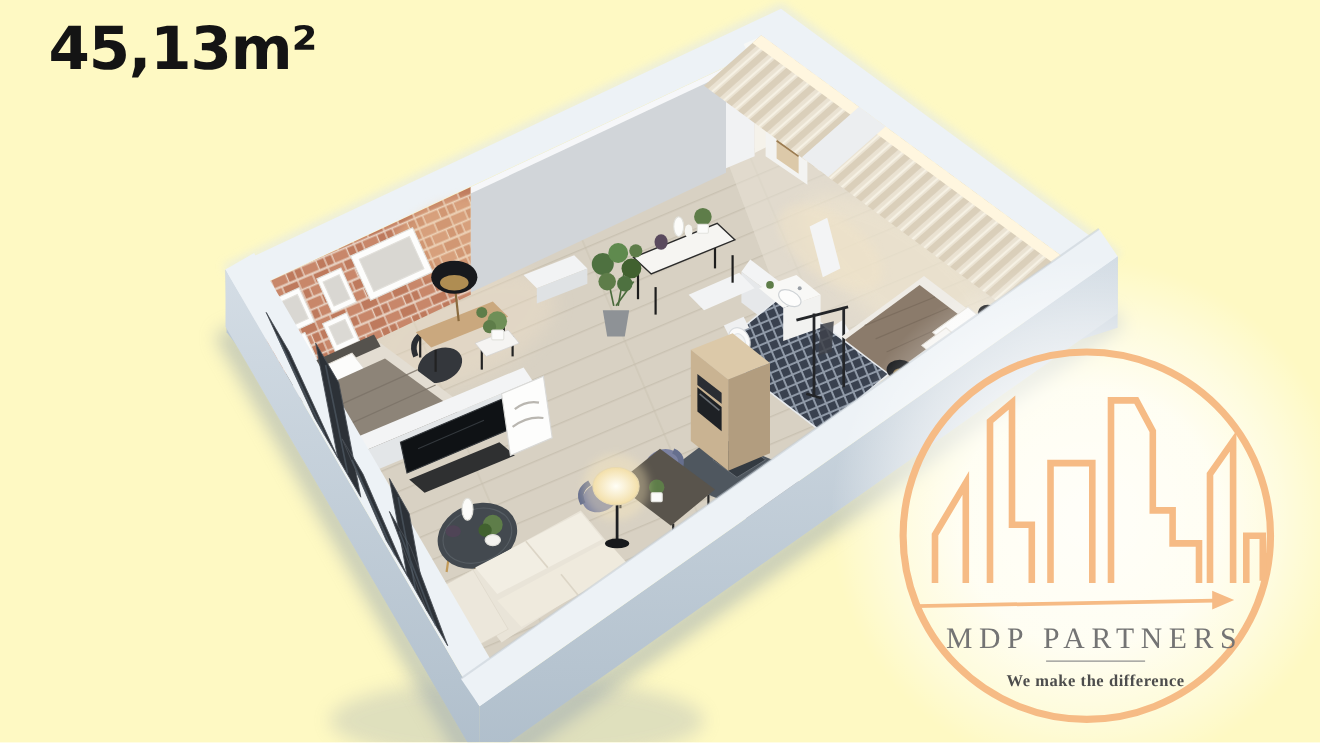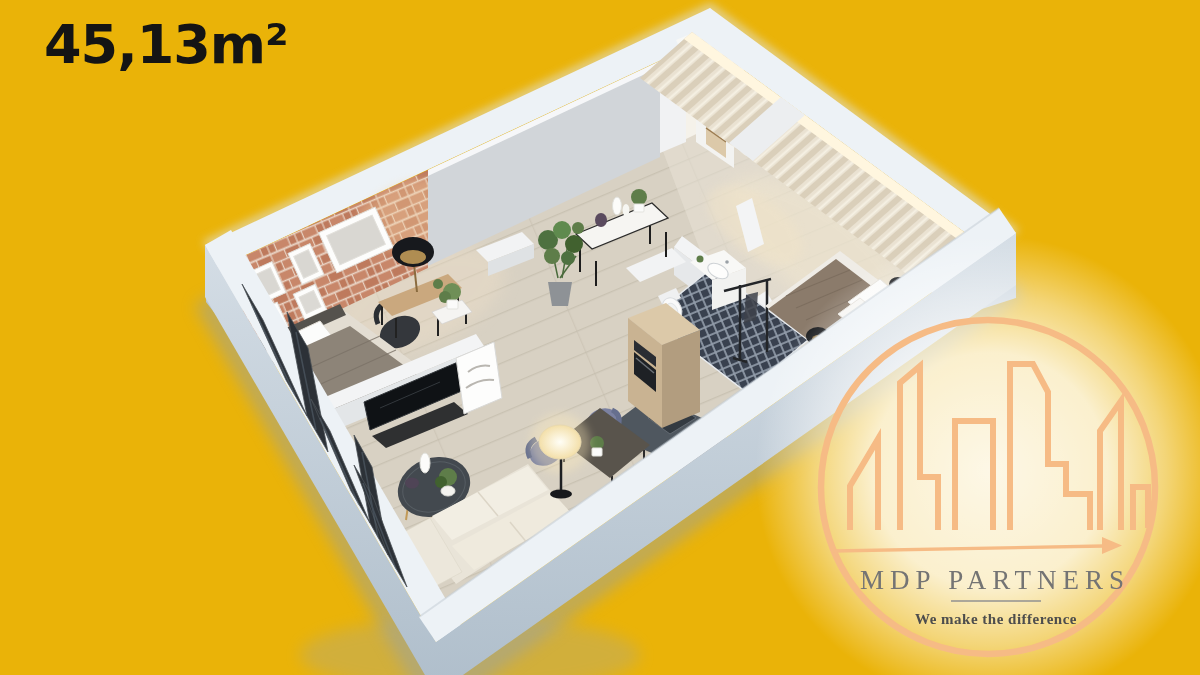--- a/index.html
+++ b/index.html
@@ -1,16 +1,16 @@
 <!DOCTYPE html>
 <html><head>
 <meta charset="utf-8">
 <style>
   html,body{margin:0;padding:0;background:#fff;}
-  .stage{position:relative;width:1200px;height:675px;background:#eab308;overflow:hidden;
+  .stage{position:relative;width:1200px;height:675px;background:#fef9c3;overflow:hidden;
          font-family:"Liberation Sans",sans-serif;}
   .area-label{position:absolute;left:44px;top:18px;font-family:"DejaVu Sans","Liberation Sans",sans-serif;
               font-weight:700;font-size:54px;letter-spacing:-1px;color:#141414;line-height:1;}
   svg{position:absolute;left:0;top:0;}
   text.logo-name{font-family:"Liberation Serif","DejaVu Serif",serif;font-size:27px;letter-spacing:6px;}
   text.logo-tagline{font-family:"Liberation Serif","DejaVu Serif",serif;font-size:15px;font-weight:bold;letter-spacing:0.5px;}
 </style>
 </head>
 <body>
 

